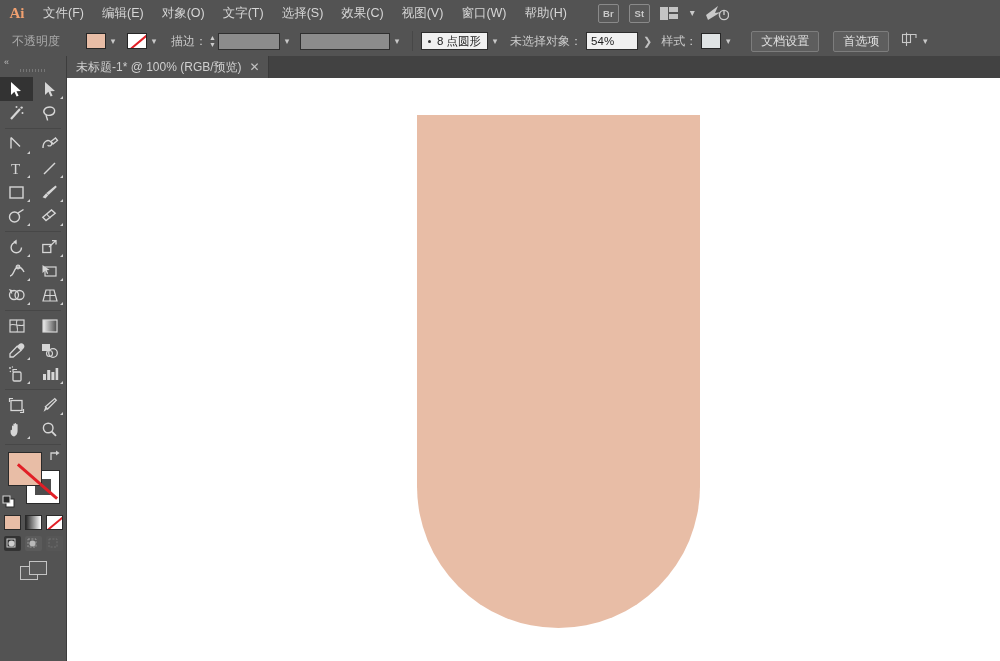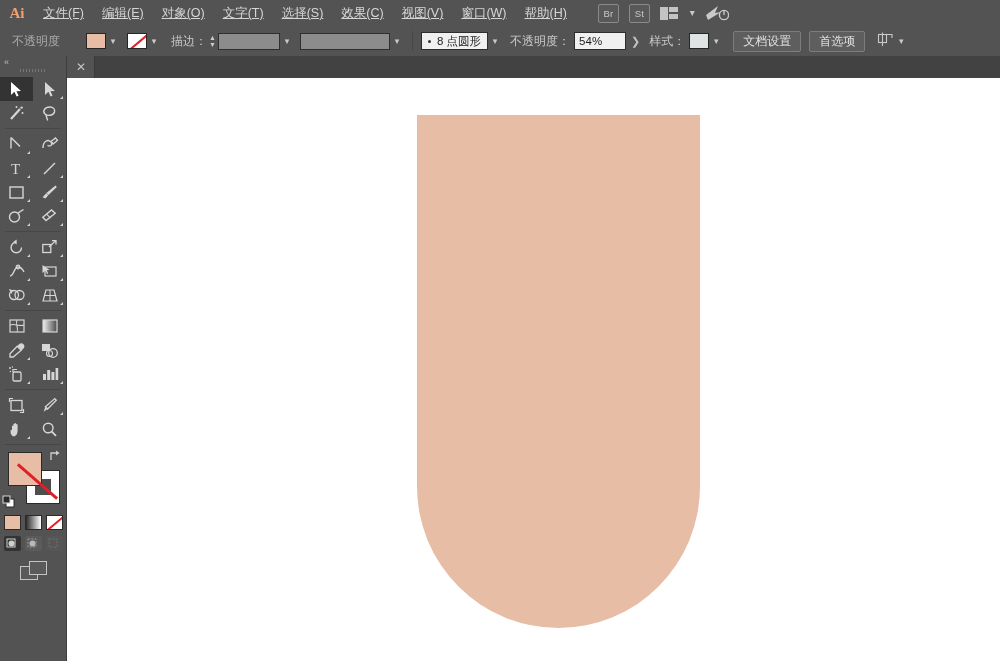--- a/index.html
+++ b/index.html
@@ -17,23 +17,23 @@
     background:#535353;display:flex;align-items:center;
     border-bottom:1px solid #454545;
   }
   .ai-logo{
     width:34px;height:26px;display:flex;align-items:center;justify-content:center;
     color:#f0a070;font-weight:bold;font-size:15px;letter-spacing:0px;
     font-family:"Liberation Serif","DejaVu Serif",serif;
   }
   .menu-item{
     padding:0 9px;height:26px;line-height:26px;color:#d6d6d6;font-size:12.5px;
-    white-space:nowrap;cursor:default;text-decoration:underline;
-  }
-  .menubar-right{display:flex;align-items:center;margin-left:22px;gap:10px;}
+    white-space:nowrap;cursor:default;
+  }
+  .menubar-right{display:flex;align-items:center;margin-left:22px;gap:10px;font-weight:bold;}
   .sq-btn{
     width:19px;height:17px;border:1px solid #8a8a8a;border-radius:2px;
     display:flex;align-items:center;justify-content:center;
     color:#c9c9c9;font-size:9.5px;background:#595959;
   }
   .arrange-icon{width:20px;height:14px;display:flex;gap:1.5px;align-items:center;}
   .arrange-icon .a1{width:8px;height:13px;background:#c4c4c4;}
   .arrange-icon .a2{display:flex;flex-direction:column;gap:1.5px;}
   .arrange-icon .a2 i{display:block;width:9px;height:5.5px;background:#c4c4c4;}
   .chev{color:#c9c9c9;font-size:10px;line-height:1;}
@@ -75,21 +75,21 @@
     white-space:nowrap;
   }
   .profilebox .dot{width:3px;height:3px;border-radius:50%;background:#333;display:block;}
   .valuebox{
     height:18px;width:52px;background:#f0f0f0;border:1px solid #2d2d2d;box-sizing:border-box;
     color:#1d1d1d;font-size:11.5px;display:flex;align-items:center;padding-left:4px;
   }
   .spinner-r{color:#c2c2c2;font-size:11px;padding:0 5px;}
   .btn{
     height:19px;padding:0 9px;background:#5e5e5e;border:1px solid #7d7d7d;border-radius:2px;
-    color:#e0e0e0;font-size:12px;display:flex;align-items:center;white-space:nowrap;
+    color:#e0e0e0;font-size:12px;display:flex;align-items:center;white-space:nowrap;margin-left:6px;
   }
 
   
   .tabbar{
     position:absolute;left:0;top:56px;width:1000px;height:22px;background:#424242;
   }
   .doc-tab{
     position:absolute;left:66px;top:0;height:22px;background:#535353;
     display:flex;align-items:center;padding:0 8px 0 10px;gap:8px;
     border-right:1px solid #3a3a3a;
@@ -244,21 +244,21 @@
     <div class="dd-arrow">▾</div>
 
     <div class="sep"></div>
     <div class="profilebox">
       <span class="dot"></span>
       <span>8 点圆形</span>
     </div>
     <div class="dd-arrow">▾</div>
 
     <div style="width:8px"></div>
-    <div class="cb-label">不透明度：</div>
+    <div class="cb-label">未选择对象：</div>
     <div style="width:4px"></div>
     <div class="valuebox">54%</div>
     <div class="spinner-r">❯</div>
 
     <div style="width:4px"></div>
     <div class="cb-label">样式：</div>
     <div style="width:4px"></div>
     <div class="swatch style"></div>
     <div class="dd-arrow">▾</div>
 
@@ -273,20 +273,21 @@
         <rect x="1.5" y="2.5" width="8" height="8" fill="none" stroke="#c9c9c9" stroke-width="1.1"></rect>
         <line x1="5.5" y1="0.5" x2="5.5" y2="14" stroke="#c9c9c9" stroke-width="1.1"></line>
         <path d="M10 2.5 L15 2.5 L15 6" fill="none" stroke="#c9c9c9" stroke-width="1.1"></path>
       </svg>
     </div>
     <div class="dd-arrow">▾</div>
   </div>
 
   <div class="tabbar">
     <div class="doc-tab">
+      <span class="t">未标题-1* @ 100% (RGB/预览)</span>
       <span class="x">✕</span>
     </div>
   </div>
 
   <div class="toolpanel">
     <div class="tp-grip">«</div>
     <div class="tp-handle"></div>
 
     <div class="tgrid">
 

